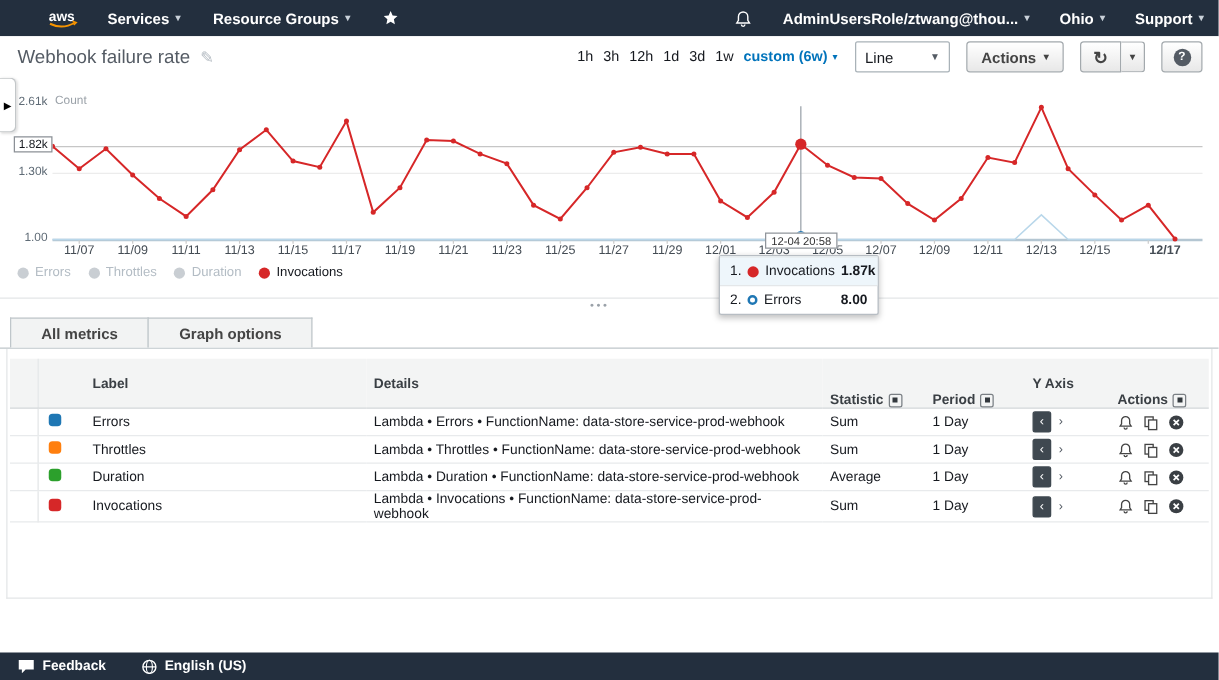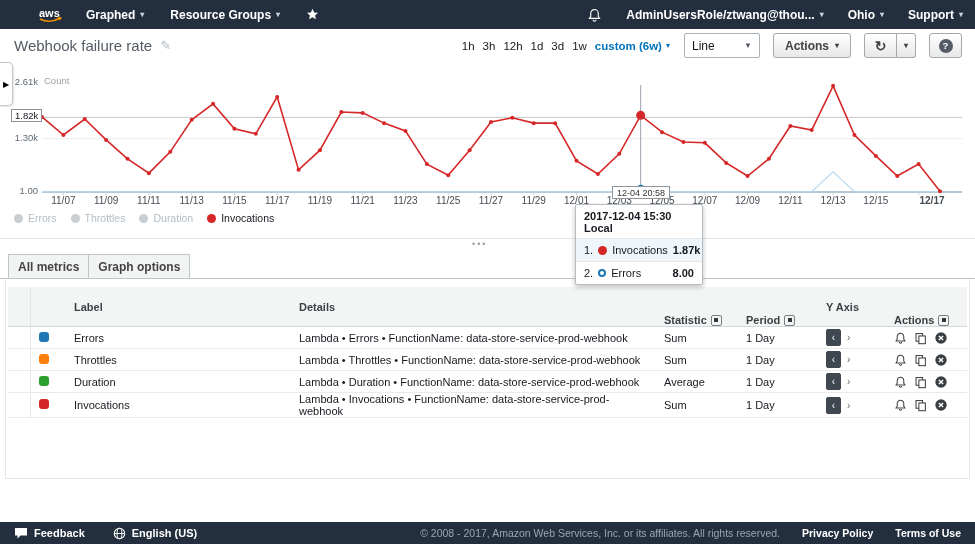--- a/index.html
+++ b/index.html
@@ -61,21 +61,21 @@
   .tt-row.hl { background:#eef6fb; }
   .tt-idx { color:#16191f; }
   .tt-marker { width:9px; height:9px; border-radius:50%; flex:0 0 auto; }
   .tt-marker.ring { width:8px; height:8px; background:#fff; border:2px solid; }
   .tt-label { color:#16191f; flex:1; }
   .tt-value { font-weight:bold; color:#16191f; }
 
   
   .metrics-panel { position:absolute; top:253px; left:0; width:975px; height:269px; background:#fff; }
   .tabbar { position:relative; height:26px; border-bottom:1px solid #bfc6ca; padding-left:8px; display:flex; align-items:flex-end; }
-  .tab { height:24px; padding:0 9px; display:flex; align-items:center; font-size:12px; font-weight:bold; color:#444; background:#f2f3f3; border:1px solid #bfc6ca; border-bottom:none; margin-right:-1px; cursor:pointer; }
+  .tab { height:24px; padding:0 24px; display:flex; align-items:center; font-size:12px; font-weight:bold; color:#444; background:#f2f3f3; border:1px solid #bfc6ca; border-bottom:none; margin-right:-1px; cursor:pointer; }
   .tab.active { background:#fff; border-top:3px solid #eb6f07; color:#16191f; height:27px; margin-bottom:-1px; z-index:2; }
   .panel-body { margin:0 5px; border:1px solid #e4e6e8; border-top:none; height:200px; padding:8px 2px 0 2px; }
   table.metrics { width:100%; border-collapse:collapse; font-size:11px; table-layout:fixed; }
   table.metrics th { background:#f3f4f4; color:#3a3f44; font-weight:bold; text-align:left; height:23px; border-bottom:1px solid #d4d8da; padding:0 6px; }
   table.metrics td { height:22px; border-bottom:1px solid #e8eaec; padding:0 6px; color:#16191f; background:#fff; }
   .col-gutter { width:22px; }
   td.gutter, th.gutter { background:#fafafa; border-right:1px solid #e4e6e8; padding:0; }
   .col-swatch { width:38px; }
   .col-label { width:225px; }
   .col-details { width:365px; }
@@ -107,21 +107,21 @@
   <header class="topnav">
     <div class="nav-left">
       <a class="aws-logo">
         <svg width="28" height="17" viewBox="0 0 28 17">
           <text x="3" y="11" fill="#ffffff" font-size="11" font-weight="bold" font-family="Liberation Sans, sans-serif">aws</text>
           <path d="M4 13 Q14 18 24 12" stroke="#f79400" stroke-width="1.6" fill="none"></path>
           <path d="M22 11 l3 1 -2 2" stroke="#f79400" stroke-width="1.2" fill="none"></path>
         </svg>
       </a>
       <a class="nav-item">
-        <span>Graphed</span>
+        <span>Services</span>
           <span class="caret">▾</span>
       </a>
       <a class="nav-item">
         <span>Resource Groups</span>
           <span class="caret">▾</span>
       </a>
       <a class="nav-item pin">
         <svg width="13" height="13" viewBox="0 0 13 13">
           <path d="M6.5 0.8 L8.1 4.4 L12 4.8 L9.1 7.4 L9.9 11.3 L6.5 9.3 L3.1 11.3 L3.9 7.4 L1 4.8 L4.9 4.4 Z" fill="#ffffff"></path>
         </svg>
@@ -304,21 +304,20 @@
       <span class="legend-item active">
         <span class="dot" style="background: rgb(214, 39, 40);"></span>
         <span>Invocations</span>
       </span>
     </div>
     <div class="chart-divider"></div>
     <span class="resize-handle">•••</span>
   </section>
 
   <div class="tooltip">
-    <div class="tt-header">2017-12-04 15:30 Local</div>
     <div class="tt-row hl">
       <span class="tt-idx">1.</span>
       <span class="tt-marker" style="background: rgb(214, 39, 40);"></span>
       <span class="tt-label">Invocations</span>
       <span class="tt-value">1.87k</span>
     </div>
     <div class="tt-row">
       <span class="tt-idx">2.</span>
       <span class="tt-marker ring" style="border-color: rgb(31, 119, 180); background: rgb(255, 255, 255);"></span>
       <span class="tt-label">Errors</span>
@@ -485,20 +484,15 @@
       <span>Feedback</span>
     </span>
     <span class="foot-item">
       <svg width="13" height="13" viewBox="0 0 14 14">
         <circle cx="7" cy="7" r="5.6" fill="none" stroke="#ffffff" stroke-width="1.2"></circle>
         <ellipse cx="7" cy="7" rx="2.6" ry="5.6" fill="none" stroke="#ffffff" stroke-width="1"></ellipse>
         <path d="M1.4 7 h11.2" stroke="#ffffff" stroke-width="1"></path>
       </svg>
       <span>English (US)</span>
     </span>
-    <span class="foot-right">
-      <span class="copyright">© 2008 - 2017, Amazon Web Services, Inc. or its affiliates. All rights reserved.</span>
-      <span class="foot-link">Privacy Policy</span>
-      <span class="foot-link">Terms of Use</span>
-    </span>
   </footer>
 
 </div>
 
 </body></html>

